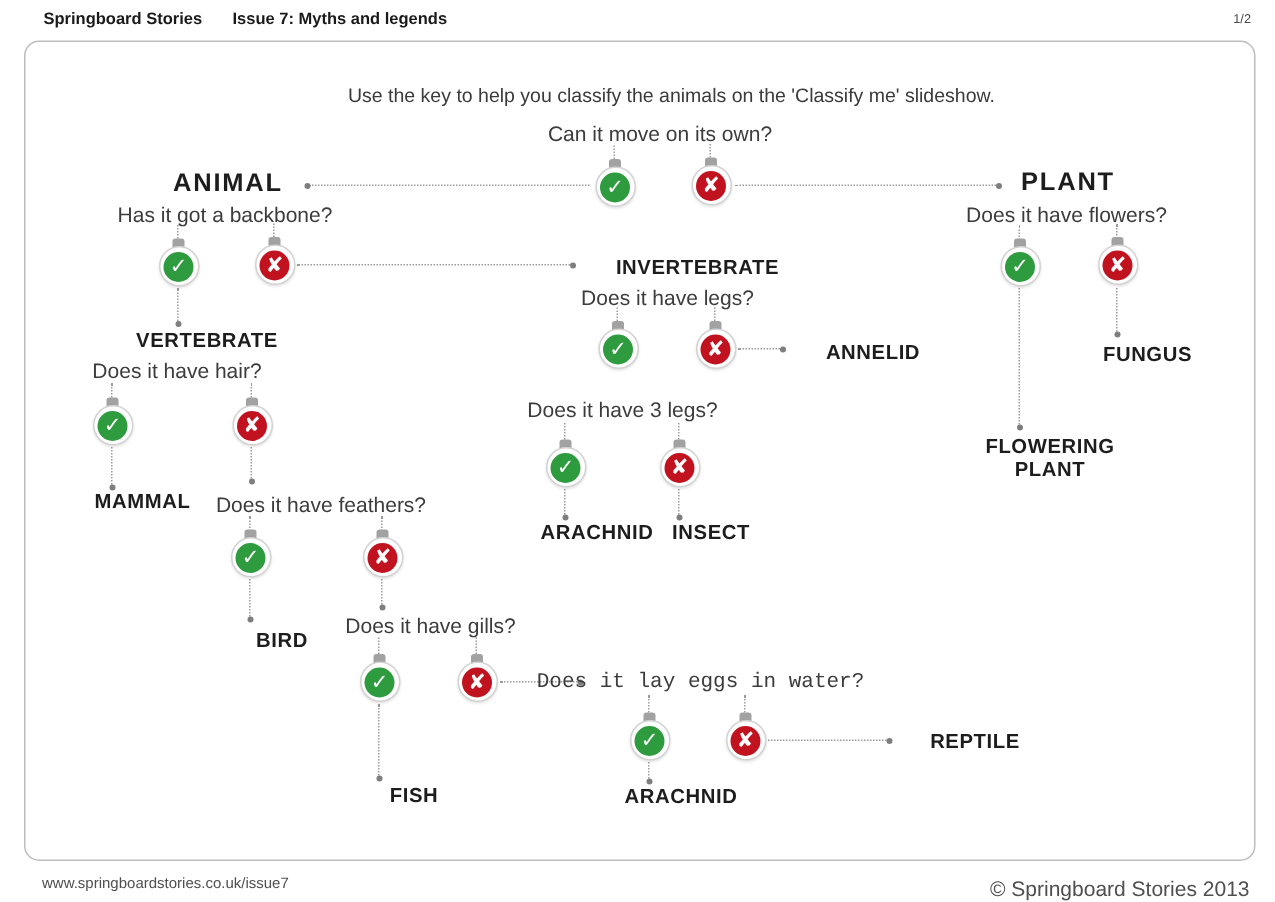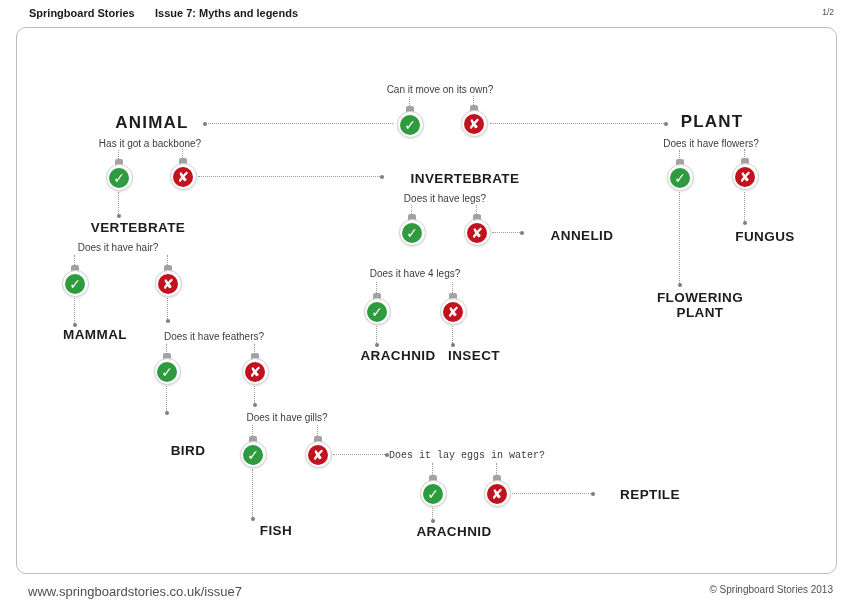--- a/index.html
+++ b/index.html
@@ -15,28 +15,28 @@
   
   .card { position:absolute; left:16px; top:27px; width:821px; height:547px;
           background:#ffffff; border:1px solid #bdbdbd; border-radius:10px; }
 
   .title { position:absolute; left:31px; top:39px; font-size:29px; font-weight:500;
            color:#2d2d2d; letter-spacing:0.2px; }
   .instruction { position:absolute; left:232px; top:56px; font-size:13px; font-weight:500;
                  color:#3a3a3a; }
 
   
-  .ftr-url { position:absolute; left:28px; top:584px; font-size:13px; color:#4f4f4f; }
-  .ftr-copy { position:absolute; right:17px; top:584px; font-size:10px; color:#4f4f4f; }
+  .ftr-url { position:absolute; left:28px; top:584px; font-size:10px; color:#4f4f4f; }
+  .ftr-copy { position:absolute; right:17px; top:584px; font-size:14px; color:#4f4f4f; }
 
   
   #diagram { position:absolute; left:0; top:0; width:850px; height:601px; }
 
   .q { position:absolute; transform:translate(-50%,-50%); white-space:nowrap;
-       font-size:10px; font-weight:500; color:#3c3c3c; }
+       font-size:14px; font-weight:500; color:#3c3c3c; }
 
   .lbl { position:absolute; transform:translate(-50%,-50%); white-space:pre-line;
          text-align:center; font-weight:bold; color:#1d1d1d; line-height:1.1; }
   .lbl.small { font-size:13.5px; letter-spacing:0.4px;margin-left:20px; }
   .lbl.large { font-size:17px; letter-spacing:1.2px; }
 
   .bauble { position:absolute; width:28px; height:33px; }
   .bauble .cap  { position:absolute; left:10px; top:0; width:8px; height:7px;
                   background:#a2a2a2; border-radius:2px 2px 1px 1px; }
   .bauble .ring { position:absolute; left:0.5px; top:5px; width:27px; height:27px;
@@ -56,20 +56,21 @@
 <body>
 
 <div id="stage">
 
   <div class="hdr-brand">Springboard Stories</div>
   <div class="hdr-issue">Issue 7: Myths and legends</div>
   <div class="hdr-page">1/2</div>
 
   <div class="card"></div>
 
+  <div class="instruction">Use the key to help you classify the animals on the 'Classify me' slideshow.</div>
 
   <div id="diagram">
       <div class="line-h" style="left: 205px; top: 123px; width: 188px;"></div>
       <div class="cdot" style="left: 205px; top: 124px;"></div>
       <div class="line-h" style="left: 490px; top: 123px; width: 176px;"></div>
       <div class="cdot" style="left: 666px; top: 124px;"></div>
       <div class="line-h" style="left: 198px; top: 176px; width: 184px;"></div>
       <div class="cdot" style="left: 382px; top: 177px;"></div>
       <div class="line-h" style="left: 492px; top: 232px; width: 30px;"></div>
       <div class="cdot" style="left: 522px; top: 233px;"></div>
@@ -115,36 +116,36 @@
       <div class="line-v" style="left: 452px; top: 282px; height: 15px;"></div>
       <div class="line-v" style="left: 376px; top: 326px; height: 19px;"></div>
       <div class="cdot" style="left: 377px; top: 345px;"></div>
       <div class="line-v" style="left: 452px; top: 326px; height: 19px;"></div>
       <div class="cdot" style="left: 453px; top: 345px;"></div>
       <div class="q" style="left: 440px; top: 89px;">Can it move on its own?</div>
       <div class="q" style="left: 150px; top: 143px;">Has it got a backbone?</div>
       <div class="q" style="left: 711px; top: 143px;">Does it have flowers?</div>
       <div class="q" style="left: 445px; top: 198px;">Does it have legs?</div>
       <div class="q" style="left: 118px; top: 247px;">Does it have hair?</div>
-      <div class="q" style="left: 415px; top: 273px;">Does it have 4 legs?</div>
+      <div class="q" style="left: 415px; top: 273px;">Does it have 3 legs?</div>
       <div class="q" style="left: 214px; top: 336px;">Does it have feathers?</div>
       <div class="q" style="left: 287px; top: 417px;">Does it have gills?</div>
       <div class="q" style="left: 467px; top: 455px; font-family: Liberation Mono, monospace;">Does it lay eggs in water?</div>
       <div class="lbl large" style="left: 152px; top: 123px;">ANIMAL</div>
       <div class="lbl large" style="left: 712px; top: 122px;">PLANT</div>
       <div class="lbl small" style="left: 118px; top: 228px; text-align: center;">VERTEBRATE</div>
       <div class="lbl small" style="left: 445px; top: 179px;">INVERTEBRATE</div>
       <div class="lbl small" style="left: 562px; top: 236px;">ANNELID</div>
       <div class="lbl small" style="left: 745px; top: 237px;">FUNGUS</div>
       <div class="lbl small" style="left: 75px; top: 335px;">MAMMAL</div>
       <div class="lbl small" style="left: 378px; top: 356px;">ARACHNID</div>
       <div class="lbl small" style="left: 454px; top: 356px;">INSECT</div>
       <div class="lbl small" style="left: 680px; top: 306px;">FLOWERING
 PLANT</div>
-      <div class="lbl small" style="left: 168px; top: 451px;">BIRD</div>
+      <div class="lbl small" style="left: 168px; top: 428px;">BIRD</div>
       <div class="lbl small" style="left: 256px; top: 531px;">FISH</div>
       <div class="lbl small" style="left: 434px; top: 532px;">ARACHNID</div>
       <div class="lbl small" style="left: 630px; top: 495px;">REPTILE</div>
       <div class="bauble" style="left: 396px; top: 106px;">
         <div class="cap"></div>
         <div class="ring">
           <div class="core" style="background: rgb(46, 155, 62);">✓</div>
         </div>
       </div>
       <div class="bauble" style="left: 460px; top: 105px;">

